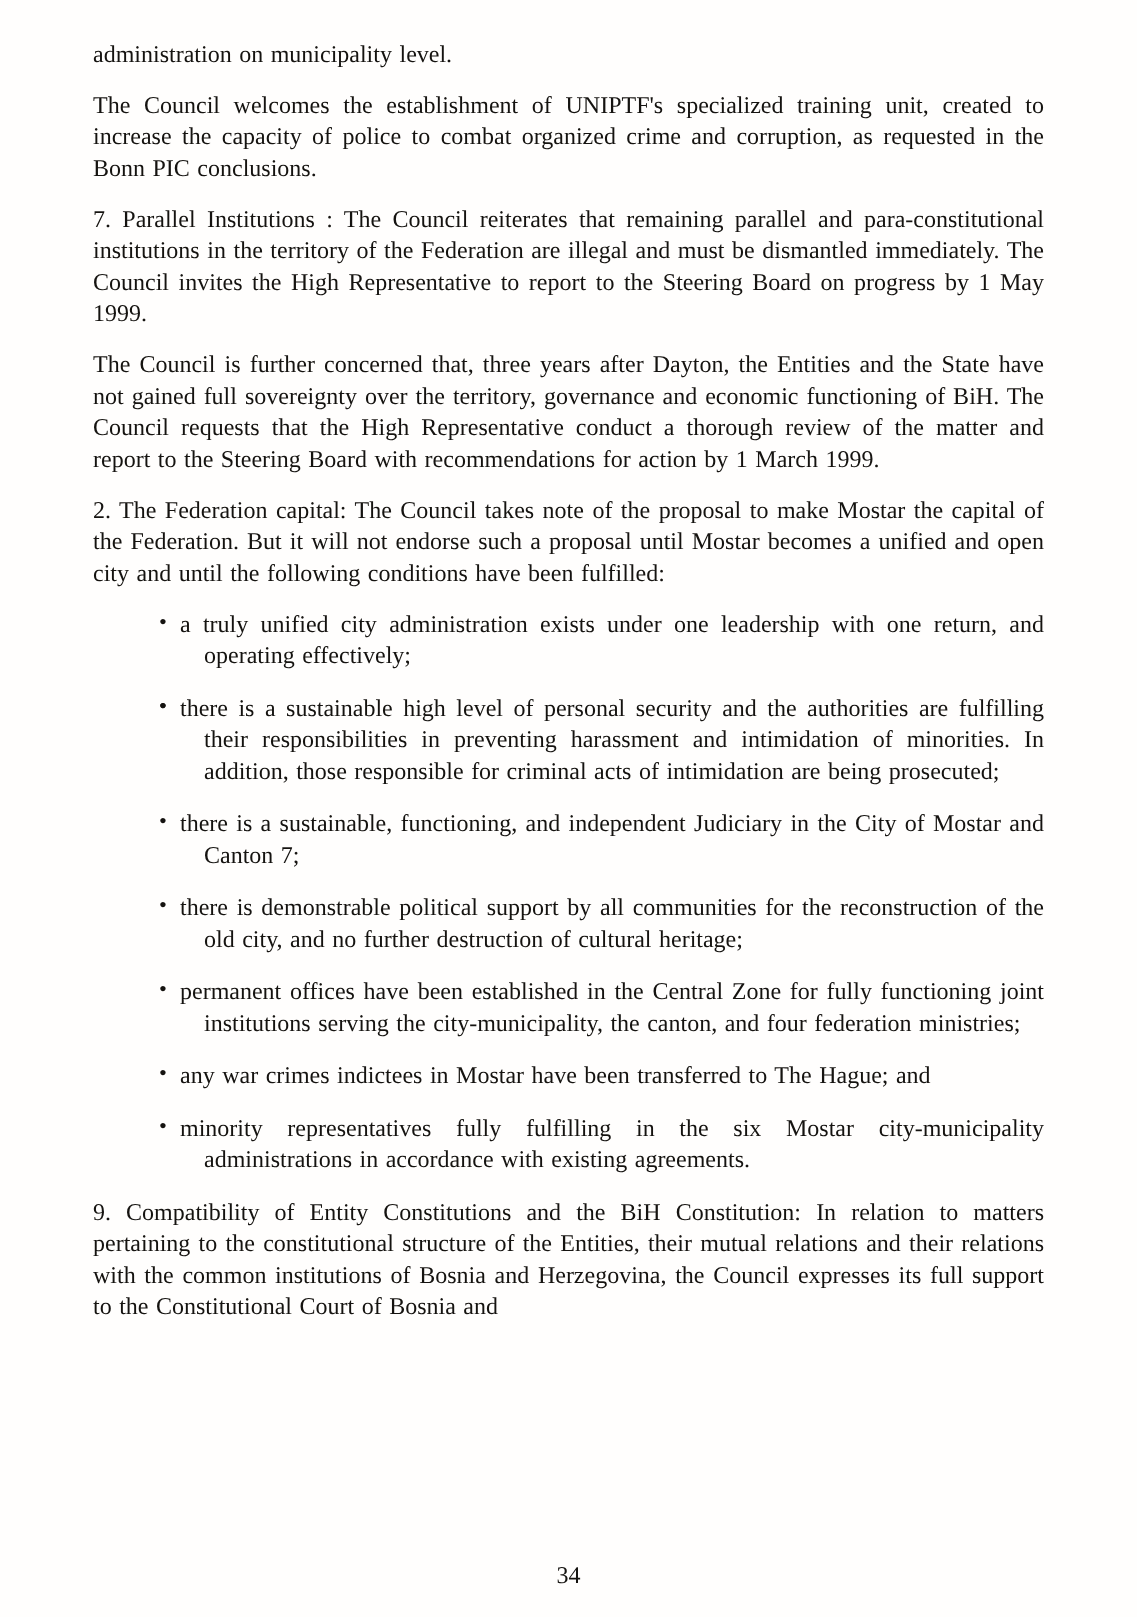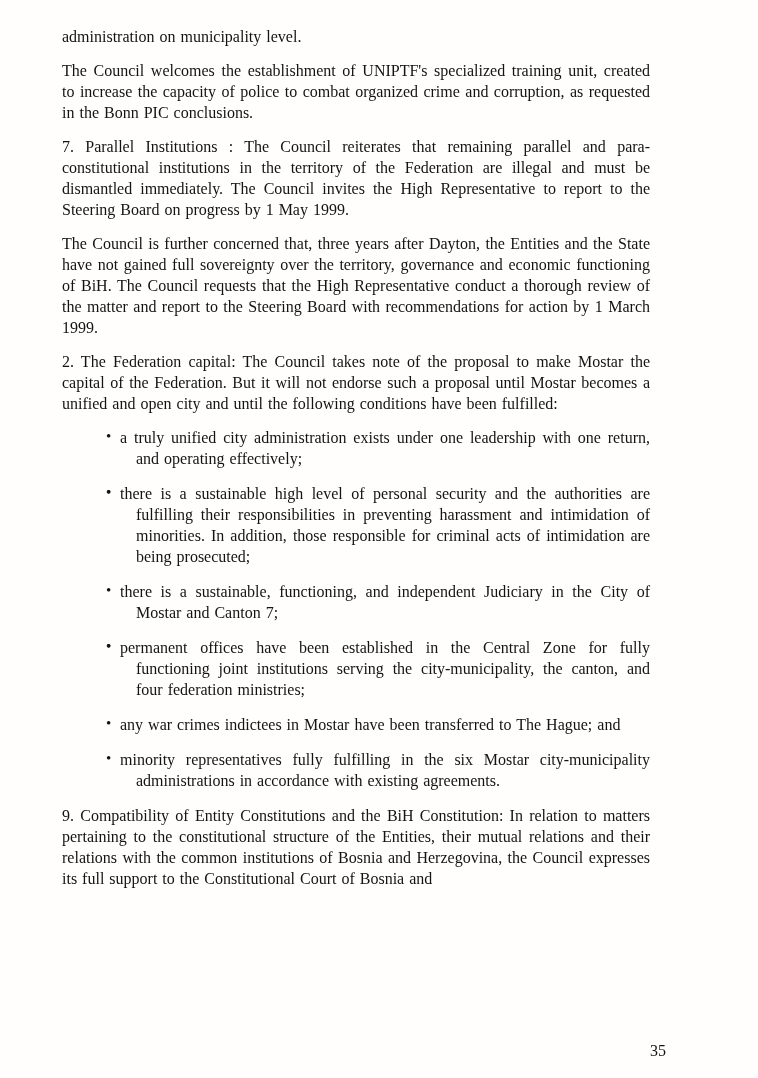--- a/index.html
+++ b/index.html
@@ -9,24 +9,24 @@
   }
   body {
     width: 758px;
     font-family: "Liberation Serif", "DejaVu Serif", serif;
     color: #151310;
   }
   .page {
     box-sizing: border-box;
     width: 758px;
     min-height: 1078px;
-    padding: 26px 92px 18px 62px;
+    padding: 26px 62px 18px 62px;
     background: #fffefd;
     display: flex;
-    flex-direction: row;
+    flex-direction: column;
   }
   .doc p {
     margin: 0 0 13px 0;
     font-size: 16px;
     line-height: 21px;
     text-align: justify;
     word-spacing: 1px;
   }
   ul.conditions {
     list-style: none;
@@ -84,33 +84,34 @@
       <li>
         <span class="marker">•</span>
         <span>there is a sustainable high level of personal security and the authorities are fulfilling their responsibilities in preventing harassment and intimidation of minorities. In addition, those responsible for criminal acts of intimidation are being prosecuted;</span>
       </li>
       <li>
         <span class="marker">•</span>
         <span>there is a sustainable, functioning, and independent Judiciary in the City of Mostar and Canton 7;</span>
       </li>
       <li>
         <span class="marker">•</span>
+        <span>there is demonstrable political support by all communities for the reconstruction of the old city, and no further destruction of cultural heritage;</span>
       </li>
       <li>
         <span class="marker">•</span>
         <span>permanent offices have been established in the Central Zone for fully functioning joint institutions serving the city-municipality, the canton, and four federation ministries;</span>
       </li>
       <li>
         <span class="marker">•</span>
         <span>any war crimes indictees in Mostar have been transferred to The Hague; and</span>
       </li>
       <li>
         <span class="marker">•</span>
         <span>minority representatives fully fulfilling in the six Mostar city-municipality administrations in accordance with existing agreements.</span>
       </li>
     </ul>
 
     <p>9. Compatibility of Entity Constitutions and the BiH Constitution: In relation to matters pertaining to the constitutional structure of the Entities, their mutual relations and their relations with the common institutions of Bosnia and Herzegovina, the Council expresses its full support to the Constitutional Court of Bosnia and</p>
 
   </div>
 
-  <div class="page-number">35</div>
+  <div class="page-number">34</div>
 </div>
 
 </body></html>

